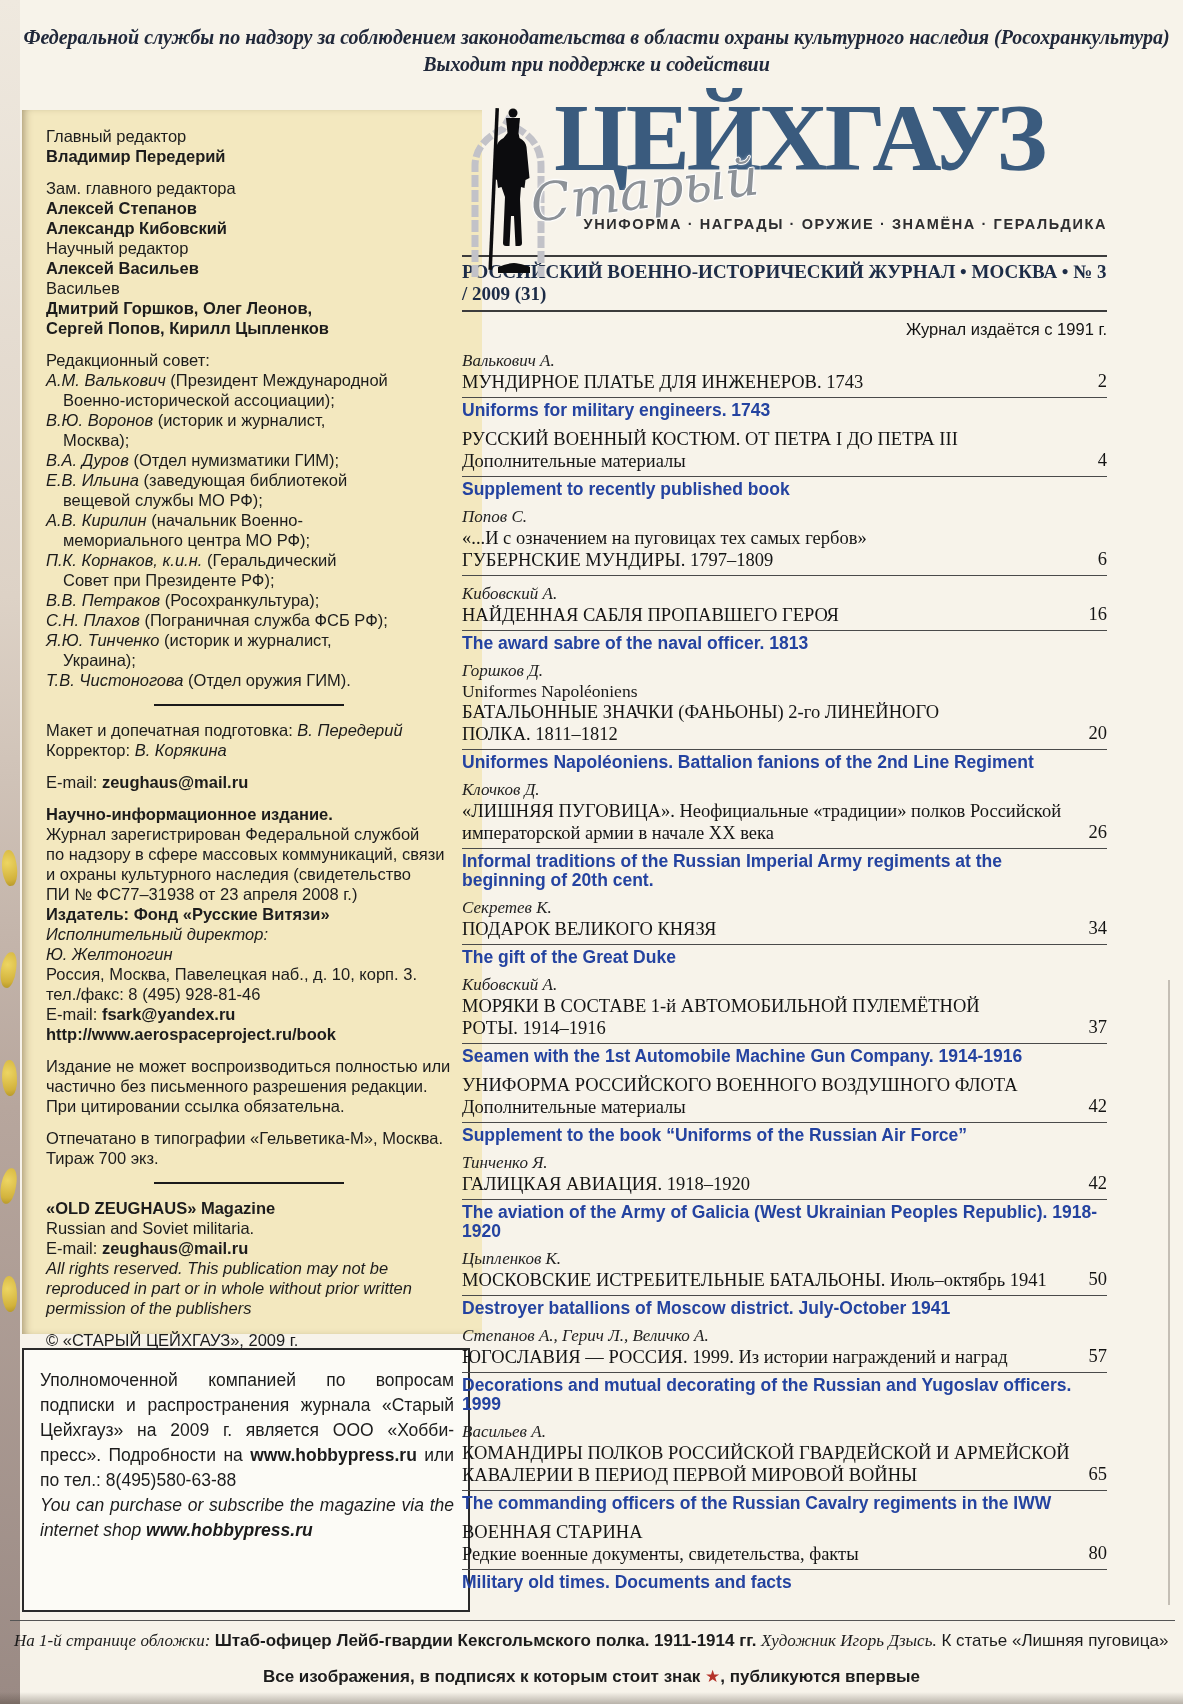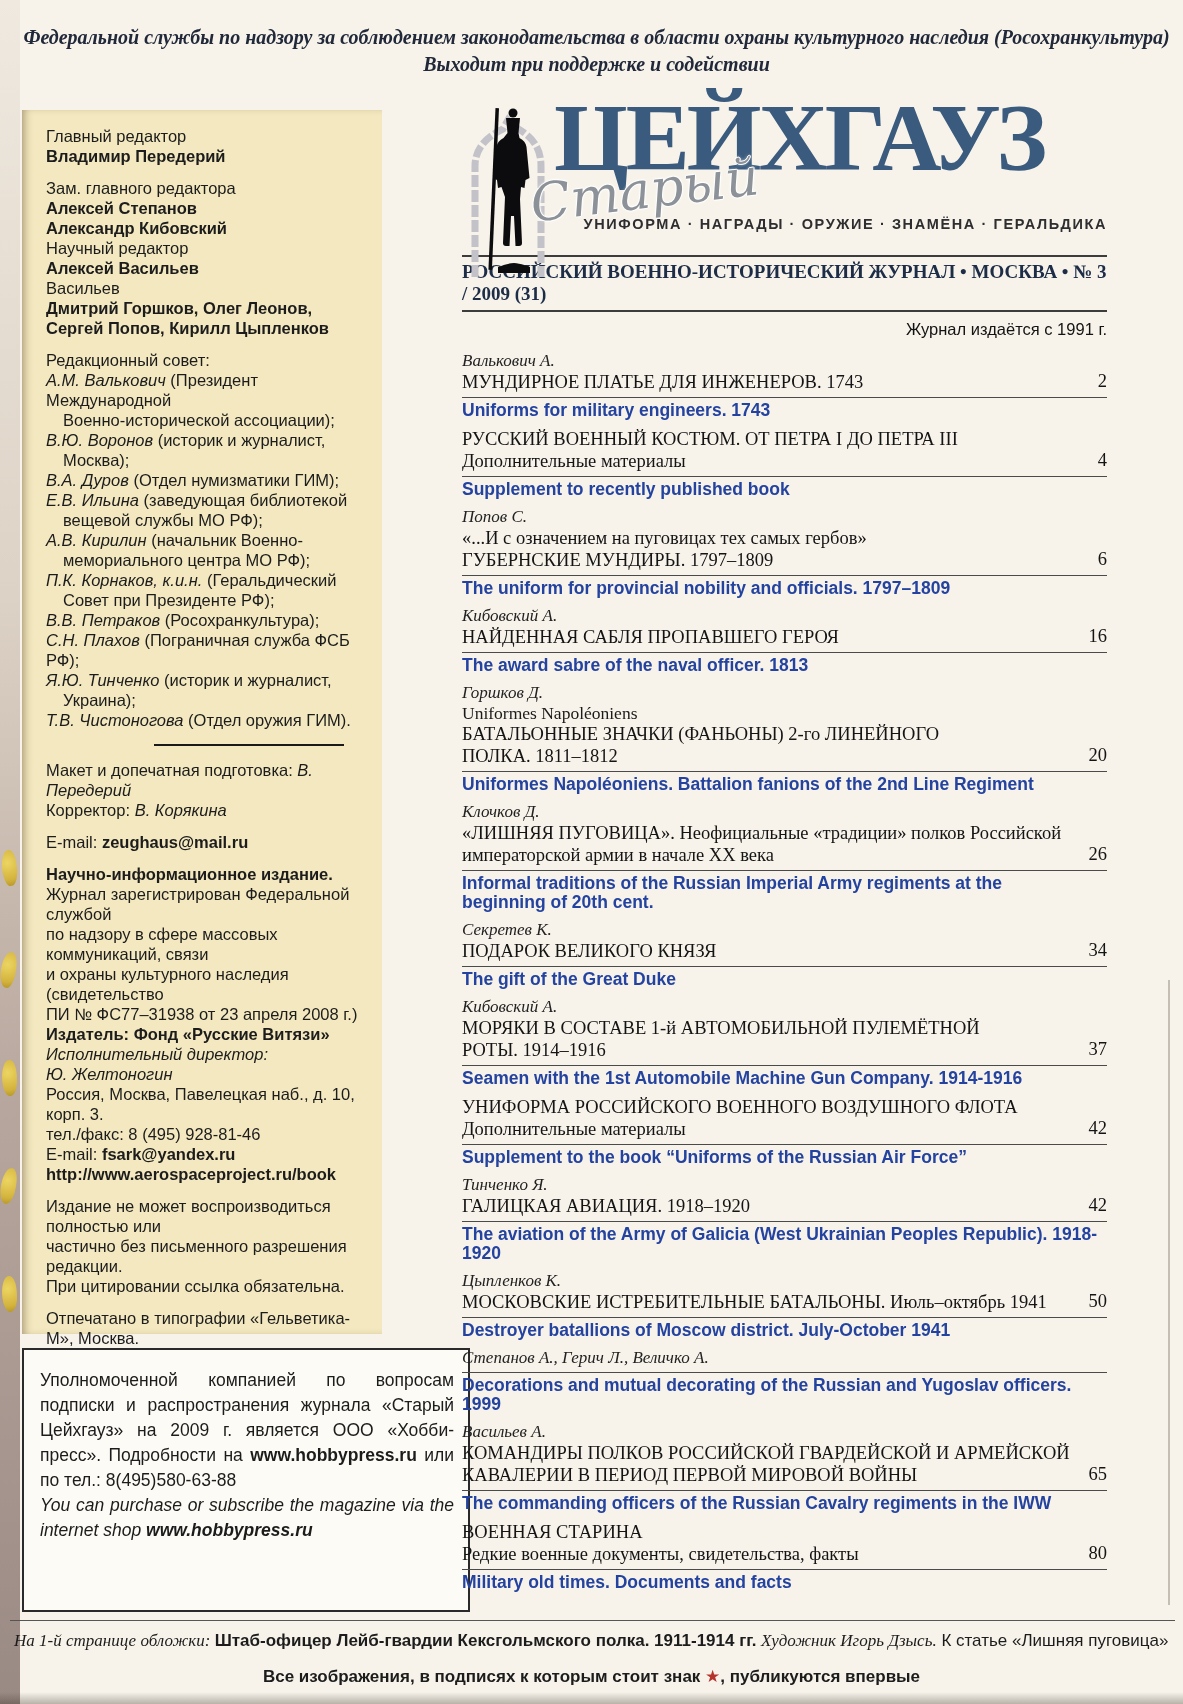--- a/index.html
+++ b/index.html
@@ -13,21 +13,21 @@
   .bottom-edge{position:absolute;left:0;right:0;bottom:0;height:12px;
      background:linear-gradient(rgba(0,0,0,0),rgba(40,30,20,.30));}
   .right-edge{position:absolute;right:13px;top:980px;width:2px;height:625px;background:rgba(80,70,60,.30);}
 
   
   .top-note{position:absolute;top:24px;left:20px;right:10px;text-align:center;
      font-family:"Liberation Serif",serif;font-style:italic;font-weight:bold;
      font-size:20px;line-height:27px;color:#20283a;}
 
   
-  .sidebar{position:absolute;left:22px;top:110px;width:360px;height:1224px;box-sizing:border-box;
+  .sidebar{position:absolute;left:22px;top:110px;width:460px;height:1224px;box-sizing:border-box;
      background:#f3e8bf;padding:16px 10px 10px 24px;font-size:16.5px;line-height:20px;
      box-shadow:inset 6px 0 8px -4px rgba(70,50,20,.45);}
   .sb-block{margin-bottom:12px;}
   .sb-line.ind{padding-left:17px;}
   .sb-rule{width:190px;border-top:2.5px solid #1a1a1a;margin:14px 0 14px 108px;}
   .s-r{font-style:normal;font-weight:normal;}
   .s-b{font-weight:bold;}
   .s-i{font-style:italic;}
   .s-bi{font-style:italic;font-weight:bold;}
 
@@ -217,21 +217,20 @@
         <div class="toc-entry">
           <div class="toc-author">Попов С.</div>
           <div class="toc-line">
             <span class="toc-title">«...И с означением на пуговицах тех самых гербов»</span>
           </div>
           <div class="toc-line">
             <span class="toc-title">ГУБЕРНСКИЕ МУНДИРЫ. 1797–1809</span>
             <span class="toc-page">6</span>
           </div>
           <div class="toc-rule"></div>
-          <div class="toc-en">The uniform for provincial nobility and officials. 1797–1809</div>
         </div>
         <div class="toc-entry">
           <div class="toc-author">Кибовский А.</div>
           <div class="toc-line">
             <span class="toc-title">НАЙДЕННАЯ САБЛЯ ПРОПАВШЕГО ГЕРОЯ</span>
             <span class="toc-page">16</span>
           </div>
           <div class="toc-rule"></div>
           <div class="toc-en">The award sabre of the naval officer. 1813</div>
         </div>
@@ -306,20 +305,24 @@
           <div class="toc-author">Цыпленков К.</div>
           <div class="toc-line">
             <span class="toc-title">МОСКОВСКИЕ ИСТРЕБИТЕЛЬНЫЕ БАТАЛЬОНЫ. Июль–октябрь 1941</span>
             <span class="toc-page">50</span>
           </div>
           <div class="toc-rule"></div>
           <div class="toc-en">Destroyer batallions of Moscow district. July-October 1941</div>
         </div>
         <div class="toc-entry">
           <div class="toc-author">Степанов А., Герич Л., Величко А.</div>
+          <div class="toc-line">
+            <span class="toc-title">ЮГОСЛАВИЯ — РОССИЯ. 1999. Из истории награждений и наград</span>
+            <span class="toc-page">57</span>
+          </div>
           <div class="toc-rule"></div>
           <div class="toc-en">Decorations and mutual decorating of the Russian and Yugoslav officers. 1999</div>
         </div>
         <div class="toc-entry">
           <div class="toc-author">Васильев А.</div>
           <div class="toc-line">
             <span class="toc-title">КОМАНДИРЫ ПОЛКОВ РОССИЙСКОЙ ГВАРДЕЙСКОЙ И АРМЕЙСКОЙ</span>
           </div>
           <div class="toc-line">
             <span class="toc-title">КАВАЛЕРИИ В ПЕРИОД ПЕРВОЙ МИРОВОЙ ВОЙНЫ</span>

